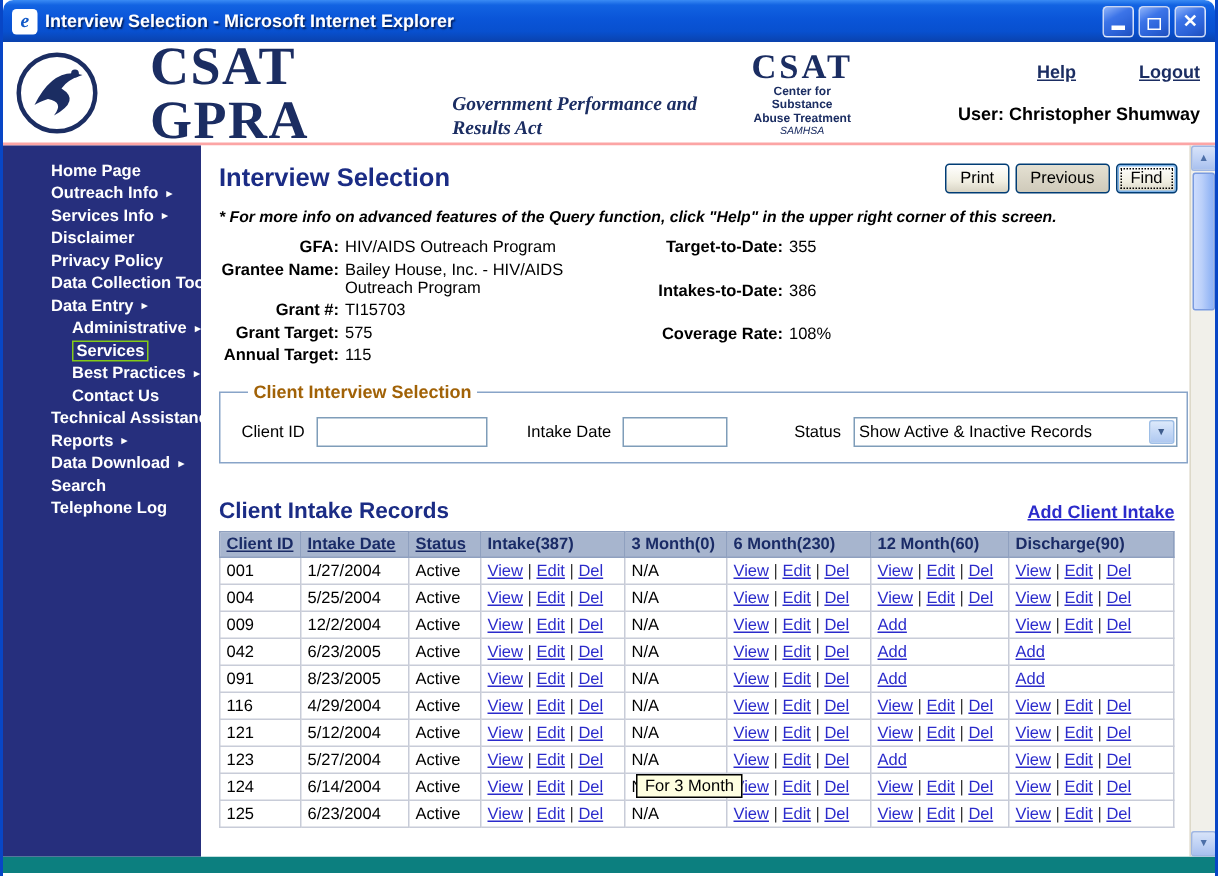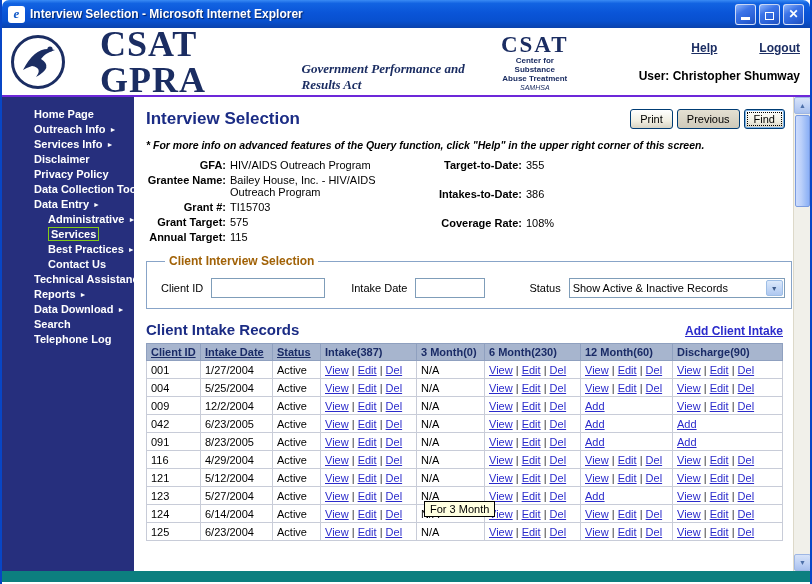--- a/index.html
+++ b/index.html
@@ -22,21 +22,21 @@
   .tbtn { width:21px; height:21px; border-radius:3px; border:1px solid rgba(255,255,255,.75);
     background:linear-gradient(150deg,#8fb4fa 0%,#3c74e8 35%,#2b62d8 70%,#1e4fbe 100%);
     display:inline-flex; align-items:flex-end; justify-content:center; cursor:pointer; }
   .glyph-min { width:9px; height:3px; background:#fff; margin-bottom:4px; }
   .glyph-restore { width:9px; height:8px; border:1.5px solid #fff; margin-bottom:4px; background:transparent; }
   .tbtn.close { align-items:center; }
   .glyph-close { color:#fff; font-size:12px; font-weight:bold; line-height:1; }
 
   
   .header { height:69px; background:#fff; display:flex; align-items:center; padding:0 10px 0 8px;
-    border-bottom:2px solid #6d28d9; }
+    border-bottom:2px solid #fca5a5; }
   .hhs-seal { width:56px; height:56px; flex:0 0 auto; }
   .brand { display:flex; align-items:flex-end; margin-left:34px; }
   .brand-title { font-family:"Liberation Serif", serif; font-weight:bold; font-size:36px; line-height:1;
     color:#1B2D62; letter-spacing:1px; }
   .brand-tagline { font-family:"Liberation Serif", serif; font-style:italic; font-weight:bold;
     font-size:13px; color:#1B2D62; margin:0 0 5px 14px; }
   .header-right { margin-left:auto; display:flex; align-items:center; gap:22px; }
   .csat-seal { text-align:center; color:#1B2D62; line-height:1.1; }
   .csat-acronym { font-family:"Liberation Serif", serif; font-weight:bold; font-size:23px; letter-spacing:2px; }
   .csat-line { font-size:8px; font-weight:bold; }
@@ -88,37 +88,37 @@
   .lbl-gap { margin-left:26px; }
   .lbl-status { margin-left:44px; }
   .select { width:216px; height:20px; border:1px solid #7F9DB9; background:#fff; margin-left:8px;
     display:flex; align-items:center; cursor:pointer; }
   .select-value { flex:1; font-size:11px; padding:0 3px; white-space:nowrap; overflow:hidden; }
   .select-arrow { width:17px; height:16px; margin-right:1px; border:1px solid #9EBEE6; border-radius:2px;
     background:linear-gradient(180deg,#DCE9FB 0%,#C0D5F5 60%,#AFC8F0 100%);
     display:flex; align-items:center; justify-content:center; }
   .select-arrow::after { content:"▼"; font-size:7px; color:#3E5C8C; }
 
-  .records-head { display:flex; align-items:flex-end; margin-top:12px; }
+  .records-head { display:flex; align-items:center; margin-top:23px; }
   .records-head h2 { font-size:15px; font-weight:bold; color:#1B2C85; }
   .add-intake { margin-left:auto; color:#2B2BCB; font-weight:bold; font-size:12px;
     text-decoration:underline; cursor:pointer; margin-right:2px; }
 
   table.grid { border-collapse:collapse; width:calc(100% - 2px); margin-top:5px; font-size:11px; }
   table.grid th { background:#A7B5CE; color:#1A2B66; text-align:left; font-weight:bold;
     padding:2px 4px; border:1px solid #8FA0BF; white-space:nowrap; }
   table.grid th a.hlink { color:#1A2B66; text-decoration:underline; cursor:pointer; }
   table.grid td { border:1px solid #C8CCD8; padding:2.5px 4px; color:#000; white-space:nowrap; background:#fff; }
   table.grid col.c1{width:54px;} table.grid col.c2{width:72px;} table.grid col.c3{width:48px;}
   table.grid col.c4{width:96px;} table.grid col.c5{width:68px;} table.grid col.c6{width:96px;}
   table.grid col.c7{width:92px;}
   a.tlink { color:#2B2BCB; text-decoration:underline; cursor:pointer; }
   .sep { color:#333; }
 
-  .tooltip { position:absolute; left:290px; top:404px; background:#FFFFE1; border:1px solid #000;
+  .tooltip { position:absolute; left:290px; top:419px; background:#FFFFE1; border:1px solid #000;
     font-size:11px; padding:1px 5px; z-index:10; color:#000; white-space:nowrap; }
 
   
   .scrollbar { width:17px; flex:0 0 auto; background:#F1F0EA; position:relative;
     border-left:1px solid #DDD9C9; }
   .sb-btn { position:absolute; left:0; width:17px; height:17px; border:1px solid #9EB6E4; border-radius:2px;
     background:linear-gradient(180deg,#D7E3F9 0%,#BCCFF4 60%,#A8C0EE 100%);
     display:flex; align-items:center; justify-content:center; cursor:pointer; }
   .sb-btn::after { font-size:7px; color:#4D6FA8; }
   .sb-btn.up { top:0; } .sb-btn.up::after { content:"▲"; }

